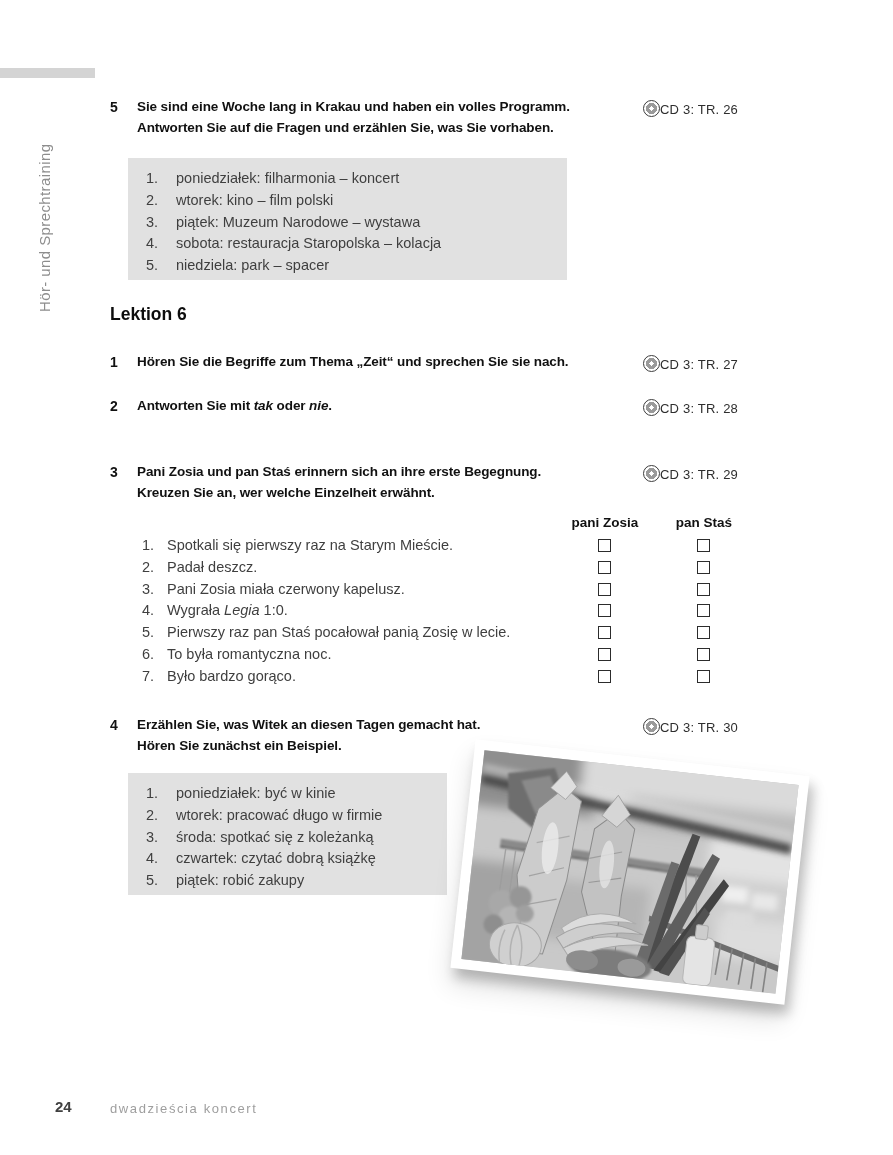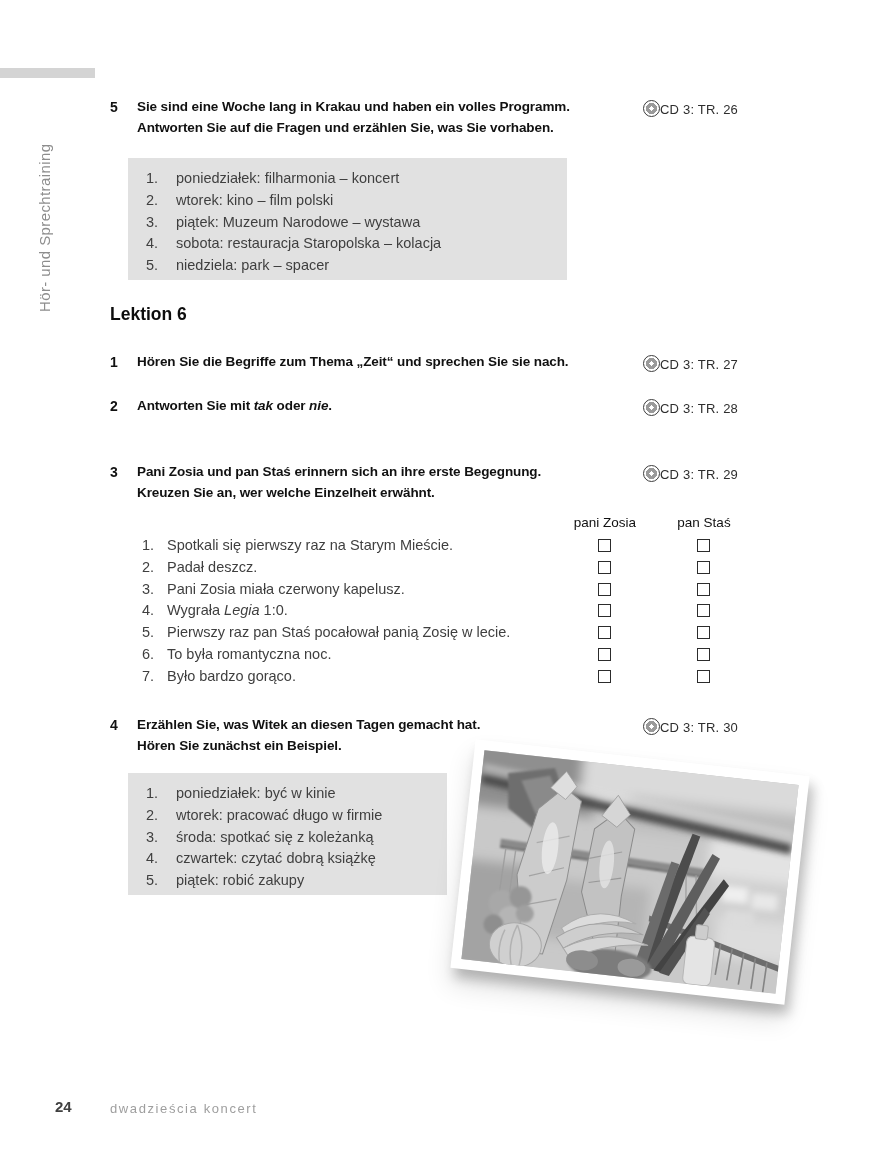--- a/index.html
+++ b/index.html
@@ -23,21 +23,21 @@
     width:17px; height:17px; border:1.6px solid #3c3c3c; border-radius:50%; flex:0 0 auto;
     background:radial-gradient(circle at center, #ffffff 0 2.1px, #9a9a9a 2.1px 5.4px, #ffffff 5.4px);
   }
   .cd-label { font-size:13px; color:#2e2e2e; white-space:nowrap; letter-spacing:.2px; }
   .graybox { position:absolute; background:#e1e1e1; }
   .gb-pad { padding-top:12px; }
   .gb-row { position:relative; height:21.8px; }
   .gb-n { position:absolute; left:18px; font-size:14.5px; color:#3f3f3f; }
   .gb-t { position:absolute; left:48px; font-size:14.5px; color:#3f3f3f; white-space:nowrap; }
   .lektion { position:absolute; left:110px; top:304px; font-weight:bold; font-size:17.5px; color:#0d0d0d; }
-  .th { position:absolute; top:515px; font-weight:normal; font-size:13.5px; text-align:center; color:#111; }
+  .th { position:absolute; top:515px; font-weight:bold; font-size:13.5px; text-align:center; color:#111; }
   .trow { position:absolute; left:0; width:893px; height:22px; }
   .t-n { position:absolute; left:142px; font-size:14.5px; color:#3f3f3f; }
   .t-text { position:absolute; left:167px; font-size:14.5px; color:#3f3f3f; white-space:nowrap; }
   .cb { position:absolute; top:2px; width:13px; height:13px; border:1.4px solid #2c2c2c; background:#ffffff; }
   .cb.c1 { left:598px; } .cb.c2 { left:697px; }
   .photo {
     position:absolute; left:462px; top:757px; width:336px; height:230px; background:#ffffff;
     padding:10px; transform:rotate(6.3deg);
     box-shadow:5px 9px 12px rgba(0,0,0,.22), 0 16px 26px rgba(0,0,0,.12);
   }

